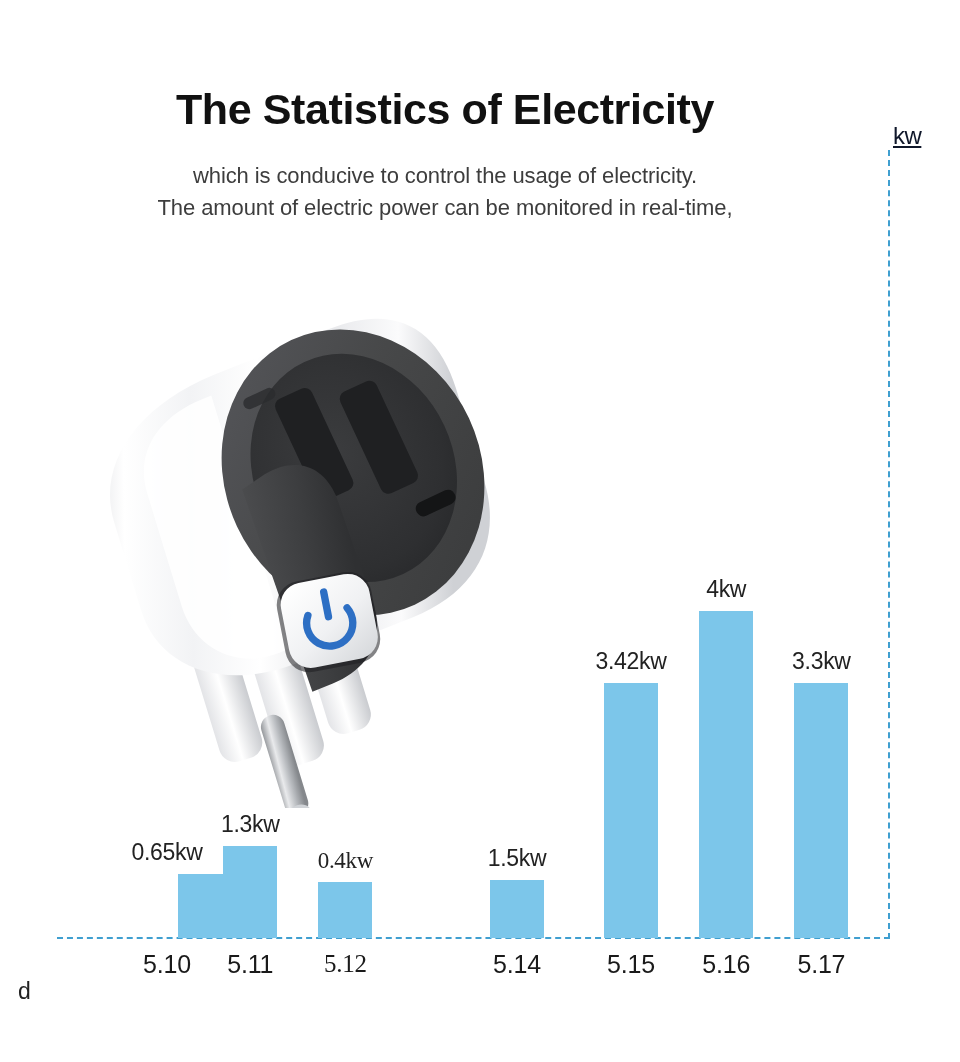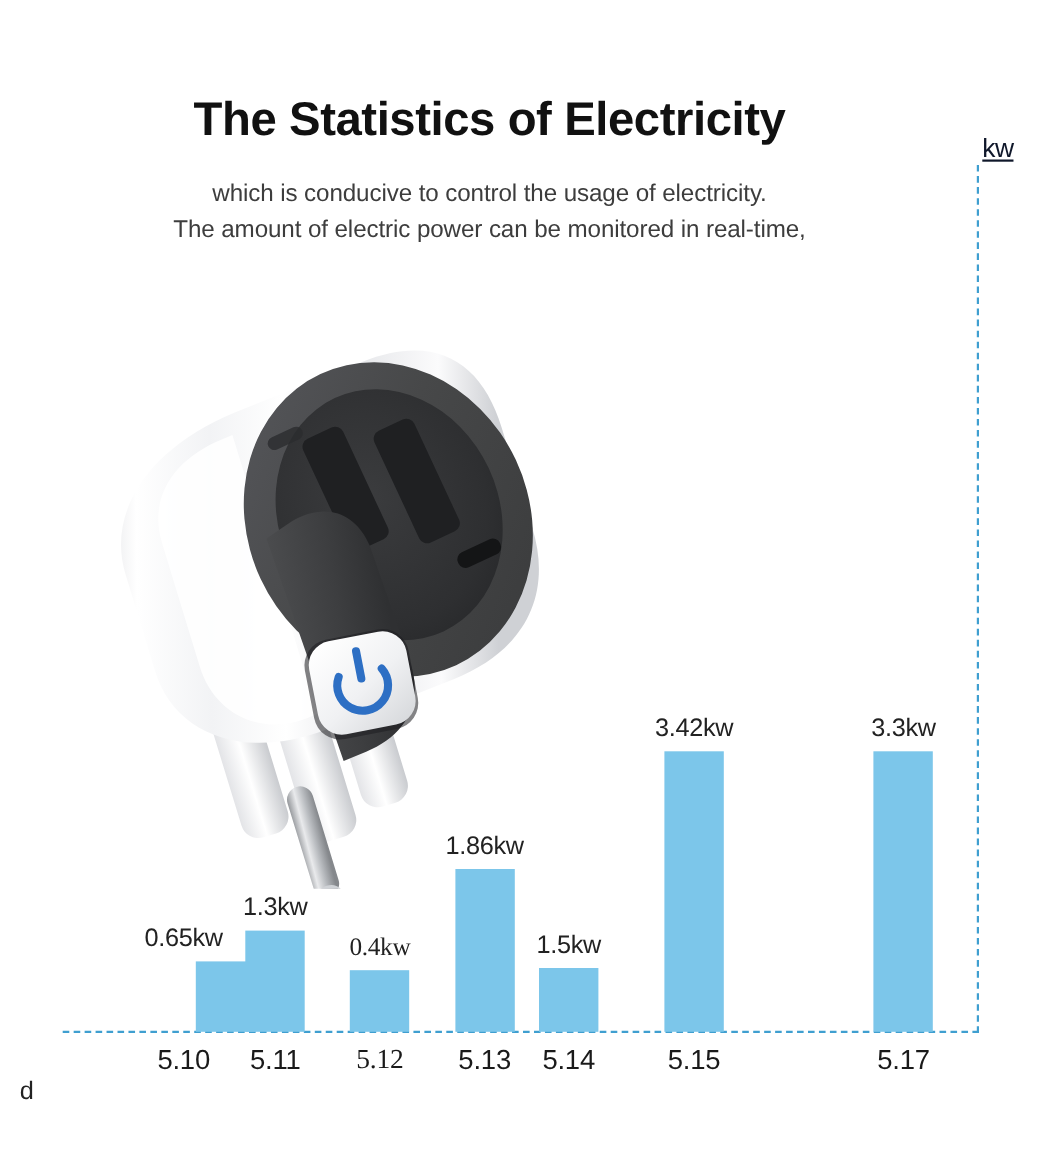--- a/index.html
+++ b/index.html
@@ -285,35 +285,35 @@
       <div class="bar-group" style="left: 223.2px; height: 92px;">
         <div class="bar-value" style="bottom: 100px;">1.3kw</div>
         <div class="bar" style="height: 92px; background: rgb(124, 198, 234);"></div>
         <div class="bar-tick">5.11</div>
       </div>
       <div class="bar-group" style="left: 318.4px; height: 56px; font-family: Liberation Serif, serif;">
         <div class="bar-value" style="bottom: 64px;">0.4kw</div>
         <div class="bar" style="height: 56px; background: rgb(124, 198, 234);"></div>
         <div class="bar-tick">5.12</div>
       </div>
-      <div class="bar-group" style="left: 413.6px; height: 148px;">
-        <div class="bar-value" style="bottom: 156px;">1.86kw</div>
-        <div class="bar" style="height: 148px; background: rgb(124, 198, 234);"></div>
-        <div class="bar-tick">5.13</div>
-      </div>
       <div class="bar-group" style="left: 490px; height: 58px; text-align: right;">
         <div class="bar-value" style="bottom: 66px;">1.5kw</div>
         <div class="bar" style="height: 58px; background: rgb(124, 198, 234);"></div>
         <div class="bar-tick">5.14</div>
       </div>
       <div class="bar-group" style="left: 604px; height: 255px;">
         <div class="bar-value" style="bottom: 263px;">3.42kw</div>
         <div class="bar" style="height: 255px; background: rgb(124, 198, 234);"></div>
         <div class="bar-tick">5.15</div>
       </div>
+      <div class="bar-group" style="left: 699.2px; height: 327px;">
+        <div class="bar-value" style="bottom: 335px;">4kw</div>
+        <div class="bar" style="height: 327px; background: rgb(124, 198, 234);"></div>
+        <div class="bar-tick">5.16</div>
+      </div>
       <div class="bar-group" style="left: 794.4px; height: 255px;">
         <div class="bar-value" style="bottom: 263px;">3.3kw</div>
         <div class="bar" style="height: 255px; background: rgb(124, 198, 234);"></div>
         <div class="bar-tick">5.17</div>
       </div>
     </div>
 
 </div>
 
 </body></html>

